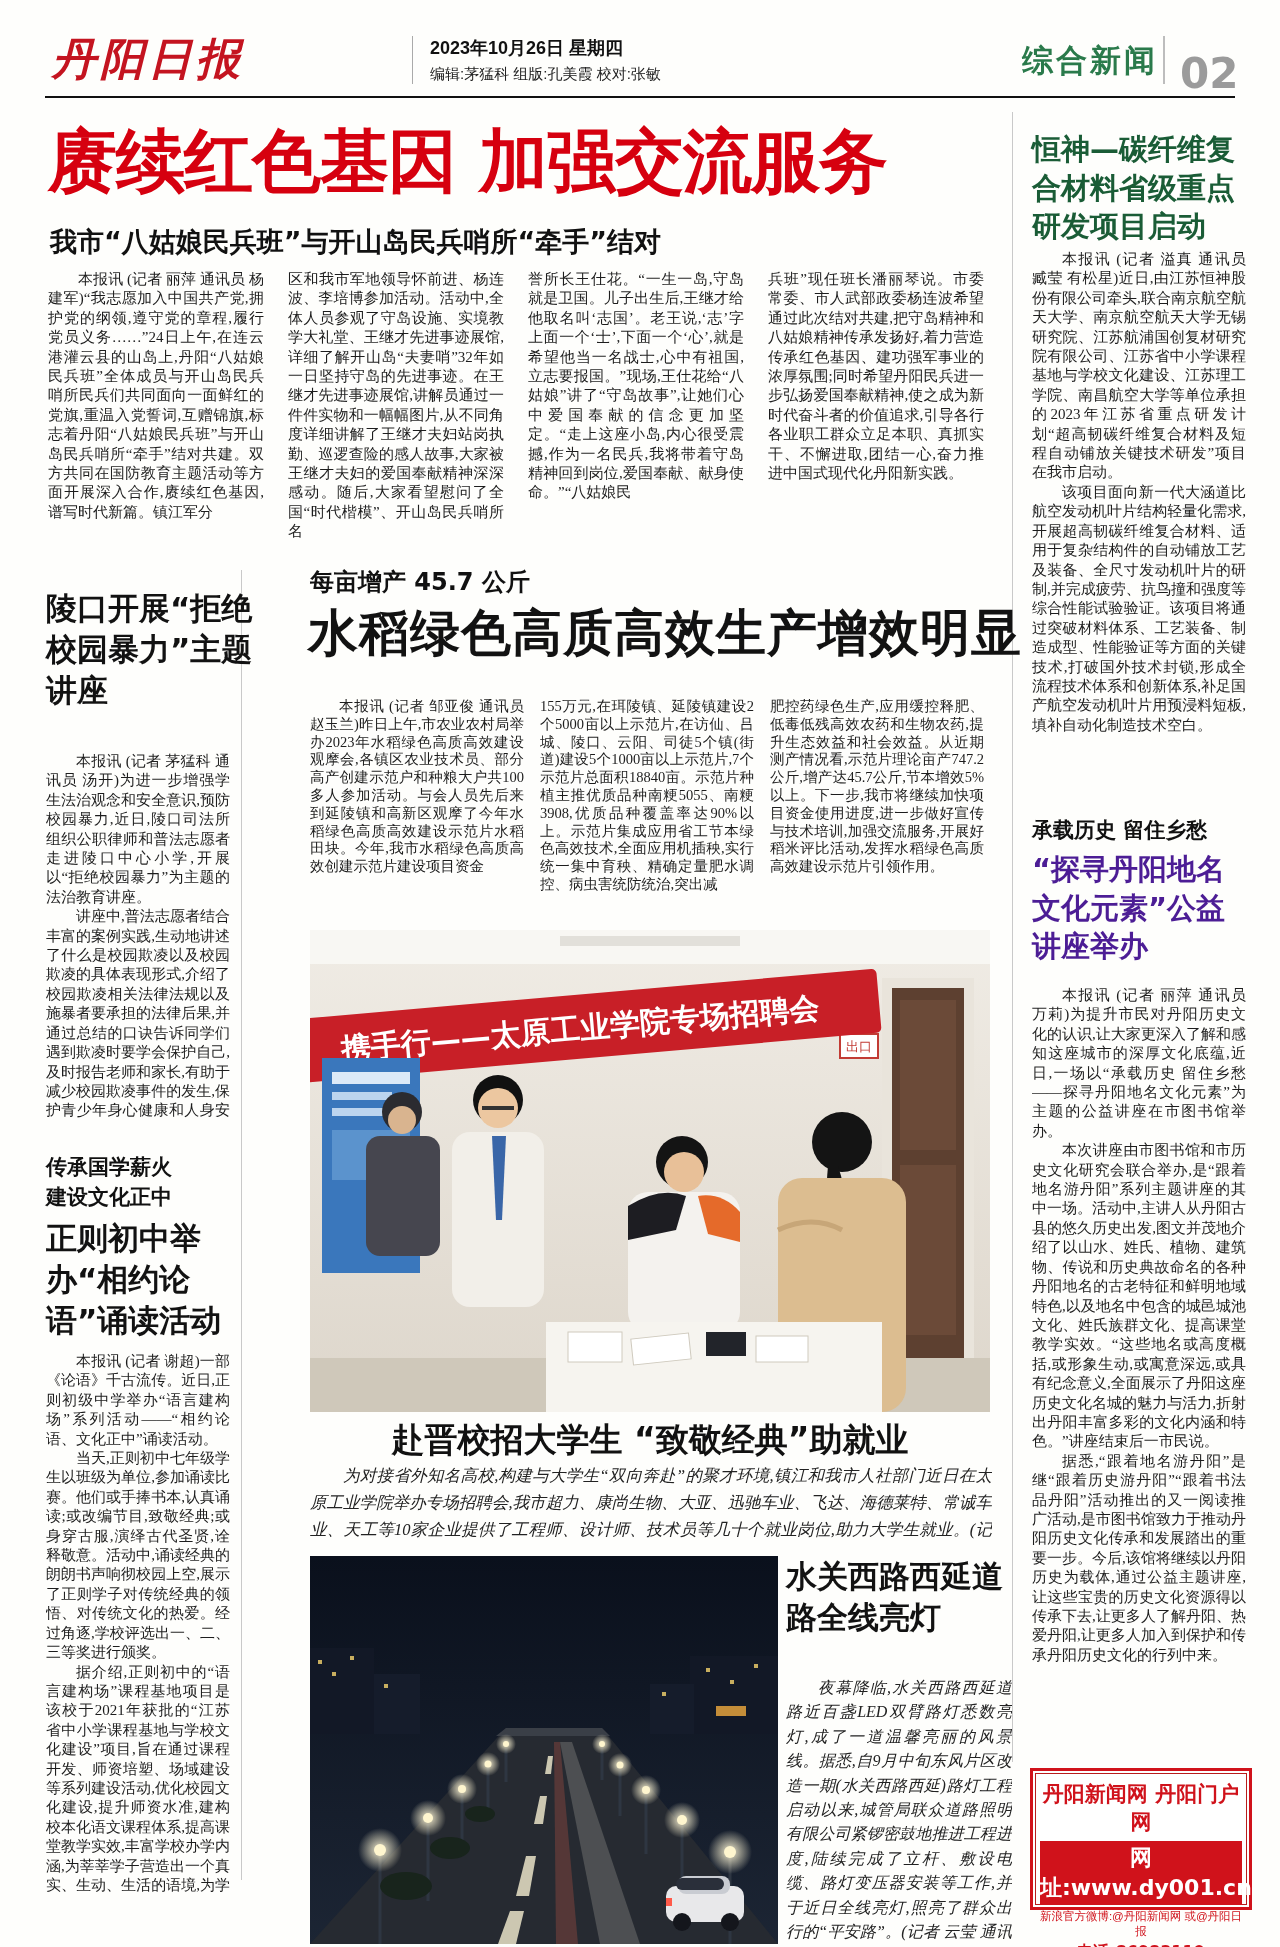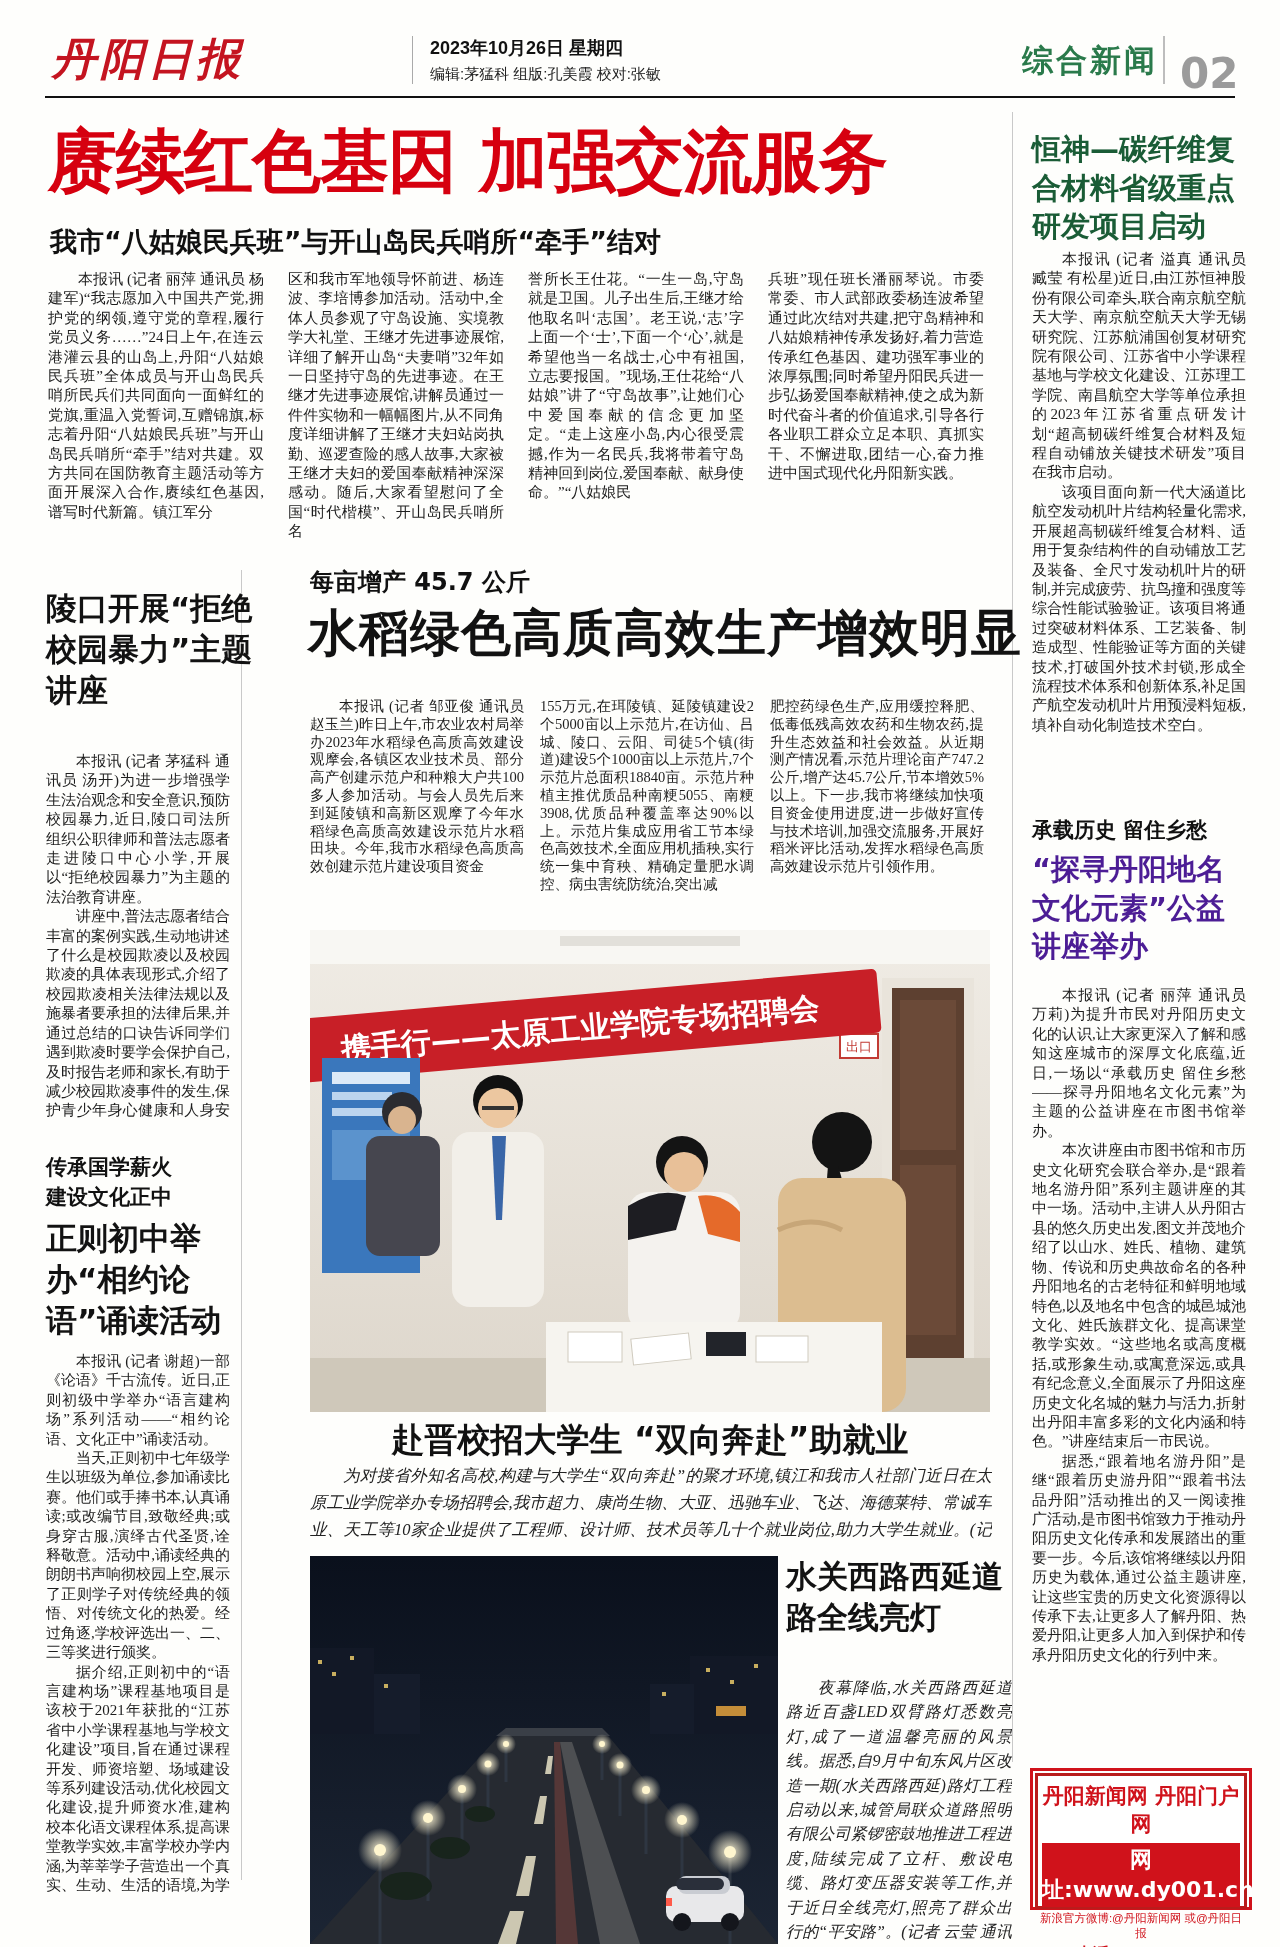--- a/index.html
+++ b/index.html
@@ -25,21 +25,21 @@
   
   .bcol{font-size:15px;line-height:19.4px;text-align:justify;color:#1d1d1d;}
   .bcol p{margin:0;text-indent:2em;}
   .kai{font-style:italic;color:#222;}
   .ricecol{font-size:14.5px;line-height:17.8px;}
   .cap-title{font-family:"DejaVu Sans","Liberation Sans",sans-serif;font-size:33px;font-weight:900;color:#111;text-align:center;}
   .cap-body{font-size:16.5px;line-height:27px;text-align:justify;}
   .cap-body p{margin:0;text-indent:2em;}
   
   .ibox{border:3px solid #d0121b;background:#fff;}
-  .ibox-in{border:3px solid #b91c1c;margin:2px;height:calc(100% - 6px);display:flex;flex-direction:column;}
+  .ibox-in{border:1px solid #b91c1c;margin:2px;height:calc(100% - 6px);display:flex;flex-direction:column;}
   .ib1{font-family:"DejaVu Sans","Liberation Sans",sans-serif;font-weight:900;font-size:21px;color:#d0121b;
        text-align:center;padding-top:6px;letter-spacing:0px;}
   .ib2{font-family:"DejaVu Sans","Liberation Sans",sans-serif;font-weight:900;font-size:22px;color:#fff;
        background:#d0121b;text-align:center;margin:5px 4px 4px 4px;padding:2px 0;}
   .ib3{font-size:11.5px;color:#d0121b;text-align:center;font-family:"Liberation Sans",sans-serif;}
   .ib4{font-family:"DejaVu Sans","Liberation Sans",sans-serif;font-size:16px;font-weight:700;color:#d0121b;text-align:center;padding-top:3px;}
 </style>
 </head>
 <body>
 
@@ -175,21 +175,21 @@
       <g>
         <rect x="236" y="392" width="336" height="90" fill="#f6f4ef"></rect>
         <rect x="258" y="402" width="54" height="30" fill="#ffffff" stroke="#cfcabe"></rect>
         <rect x="322" y="406" width="58" height="26" transform="rotate(-6 351 419)" fill="#ffffff" stroke="#cfcabe"></rect>
         <rect x="396" y="402" width="40" height="24" fill="#22242a"></rect>
         <rect x="446" y="406" width="52" height="26" fill="#ffffff" stroke="#cfcabe"></rect>
       </g>
     </svg>
   </div>
 
-  <div class="abs cap-title" style="left:310px;top:1418px;width:680px;">赴晋校招大学生  “双向奔赴”助就业</div>
+  <div class="abs cap-title" style="left:310px;top:1418px;width:680px;">赴晋校招大学生  “致敬经典”助就业</div>
   <div class="abs cap-body kai" style="left:310px;top:1462px;width:682px;height:84px;overflow:hidden;">
     <p>为对接省外知名高校,构建与大学生“双向奔赴”的聚才环境,镇江和我市人社部门近日在太原工业学院举办专场招聘会,我市超力、康尚生物、大亚、迅驰车业、飞达、海德莱特、常诚车业、天工等10家企业提供了工程师、设计师、技术员等几十个就业岗位,助力大学生就业。(记者 溢真 通讯员 郑琴 徐晶 摄)</p>
   </div>
 
   <div class="abs" style="left:310px;top:1556px;width:468px;height:388px;">
     <svg width="468" height="388" viewBox="0 0 468 388">
       <defs>
         <linearGradient id="sky" x1="0" y1="0" x2="0" y2="1">
           <stop offset="0" stop-color="#0a101c"></stop>
             <stop offset="1" stop-color="#1c2534"></stop>

